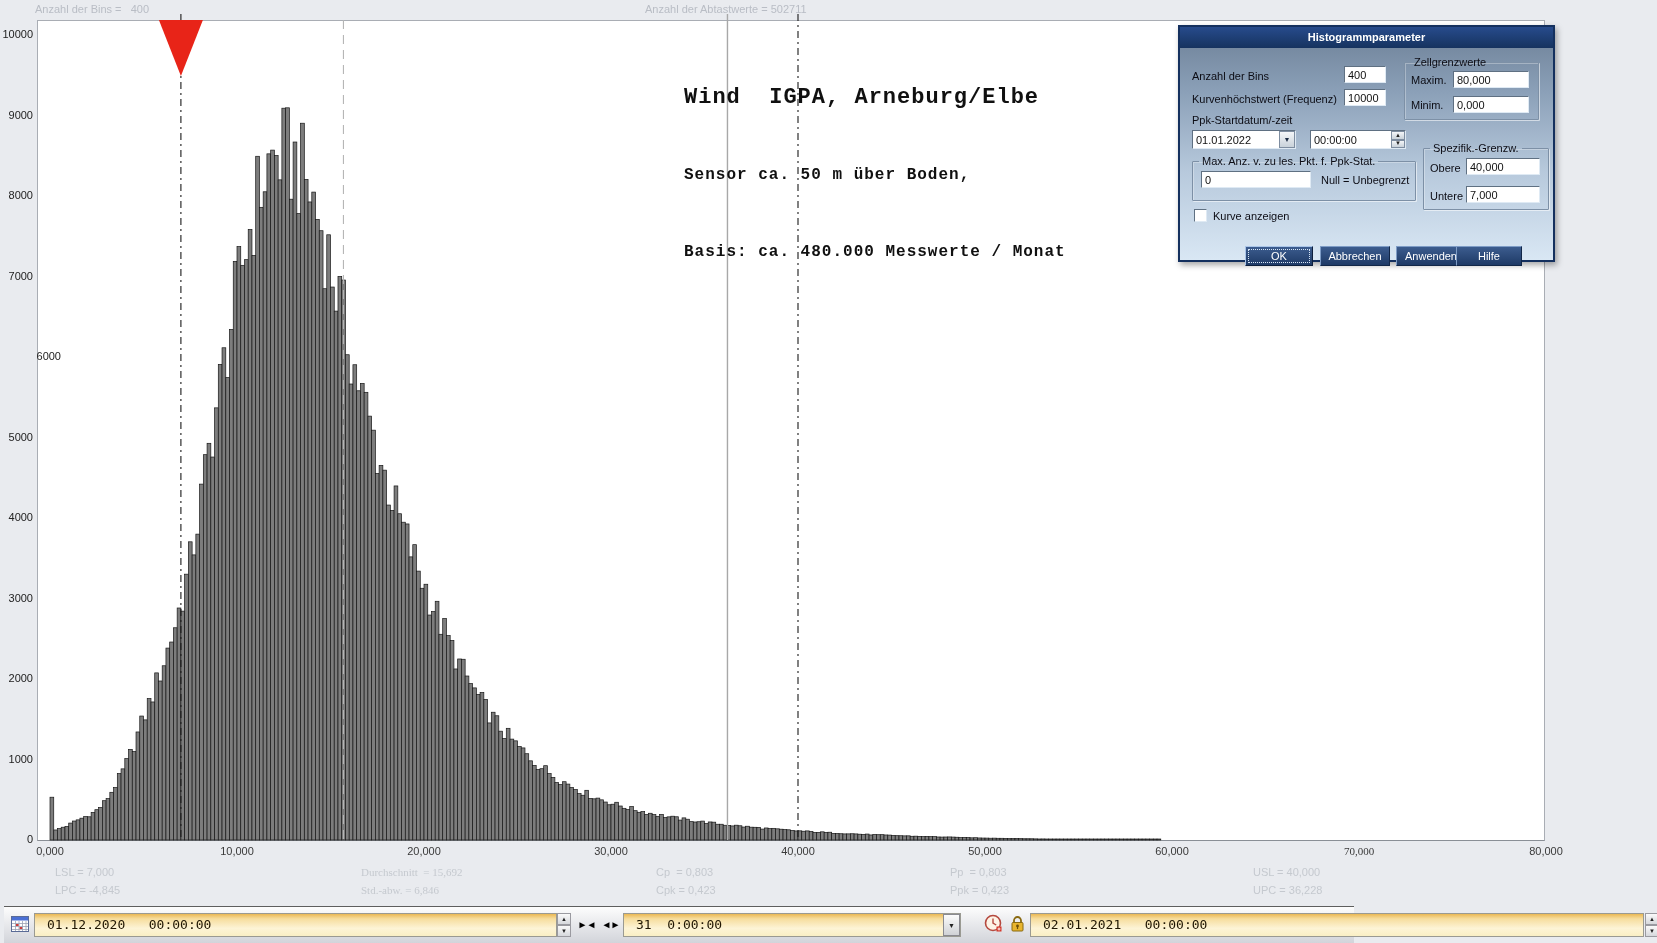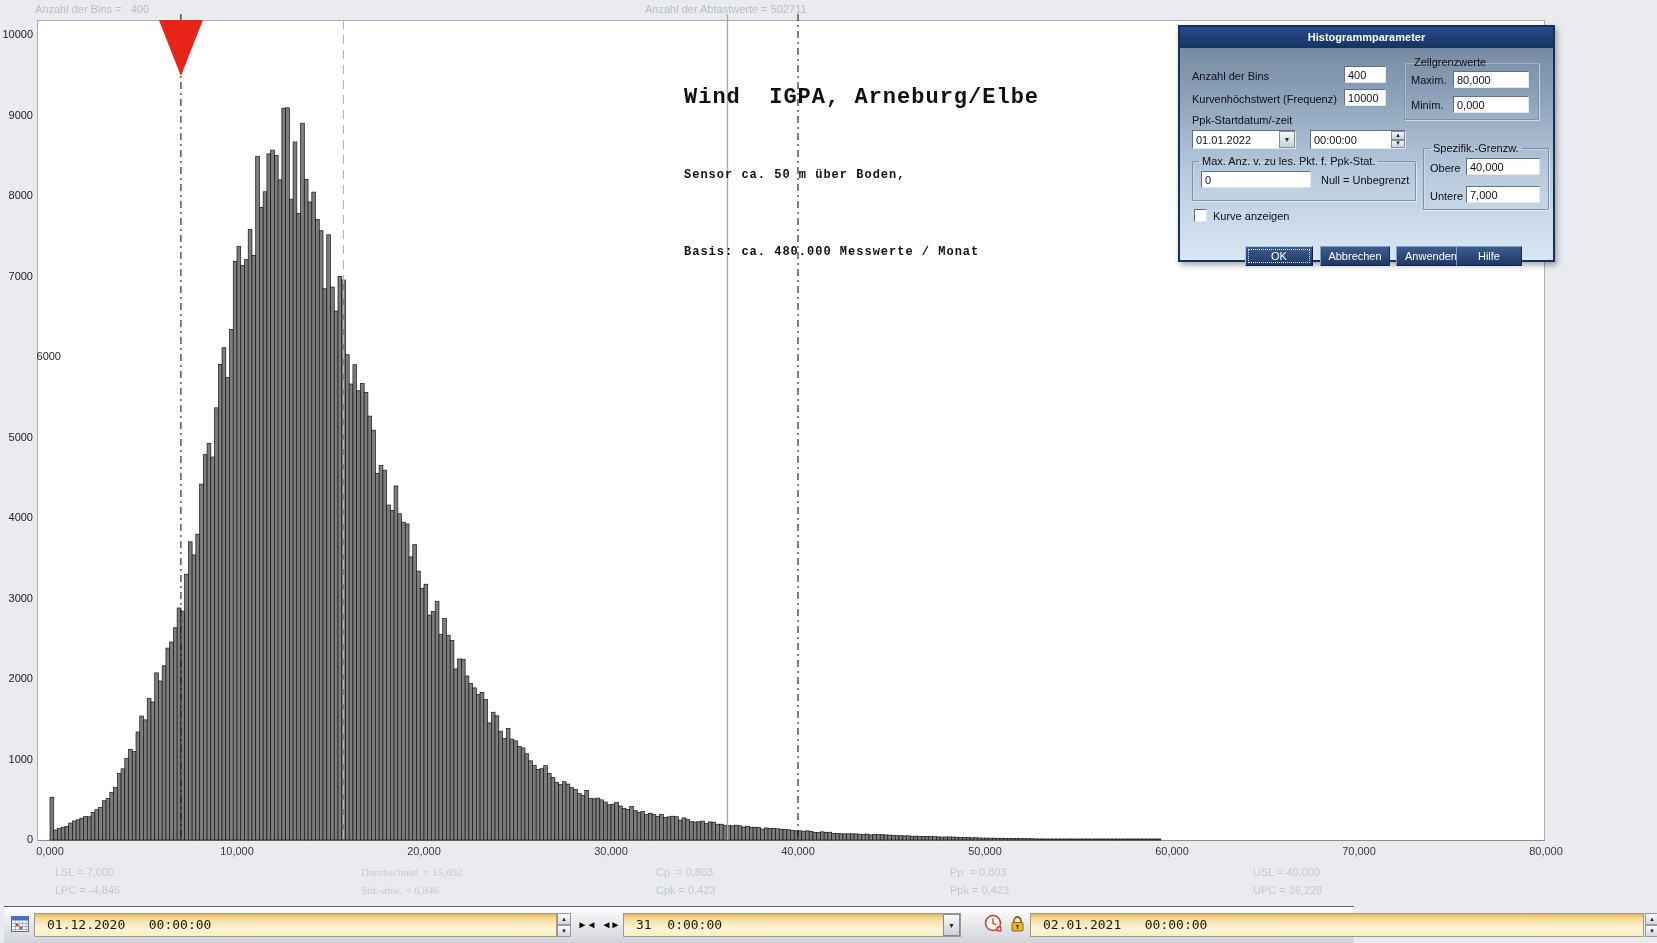--- a/index.html
+++ b/index.html
@@ -24,21 +24,21 @@
   .ytick{position:absolute;left:0;width:33px;text-align:right;font-size:11px;color:#222;z-index:3;}
   .xtick{position:absolute;width:64px;text-align:center;font-size:11px;color:#3a3a3a;top:845px;z-index:3;}
 
   
   .chart-title{
     position:absolute;left:684px;top:33px;z-index:3;
     font-family:"Liberation Mono", monospace;font-weight:bold;color:#101010;
     white-space:pre;line-height:26px;
   }
   .chart-title .t1{font-size:22px;letter-spacing:1px;}
-  .chart-title .t2{font-size:12px;letter-spacing:1px;line-height:25px;}
+  .chart-title .t2{font-size:16px;letter-spacing:1px;line-height:25px;}
 
   
   .stat{position:absolute;font-size:11px;color:#c5c9cf;white-space:pre;z-index:3;}
   .stat.r1{top:866px;} .stat.r2{top:884px;}
   .sc0{left:55px;} .sc1{left:361px;font-family:Liberation Serif, serif;} .sc2{left:656px;} .sc3{left:950px;} .sc4{left:1253px;}
 
   
   .dialog{
     position:absolute;left:1178px;top:25px;width:377px;height:237px;z-index:10;
     border:2px solid #14305e;box-sizing:border-box;
@@ -445,21 +445,21 @@
     <div class="ytick" style="top: 189px;">8000</div>
     <div class="ytick" style="top: 108.5px;">9000</div>
     <div class="ytick" style="top: 28px;">10000</div>
     <div class="xtick" style="left: 18px;">0,000</div>
     <div class="xtick" style="left: 205px;">10,000</div>
     <div class="xtick" style="left: 392px;">20,000</div>
     <div class="xtick" style="left: 579px;">30,000</div>
     <div class="xtick" style="left: 766px;">40,000</div>
     <div class="xtick" style="left: 953px;">50,000</div>
     <div class="xtick" style="left: 1140px;">60,000</div>
-    <div class="xtick" style="left: 1327px;">70,000</div>
+    <div class="xtick" style="left: 1327px; font-family: Liberation Serif, serif;">70,000</div>
     <div class="xtick" style="left: 1514px;">80,000</div>
   </div>
 
 <div class="chart-title">
   <div class="t1">Wind  IGPA, Arneburg/Elbe</div>
   <div class="t2">Sensor ca. 50 m über Boden,</div>
   <div class="t2">Basis: ca. 480.000 Messwerte / Monat</div>
 </div>
 
 <div class="stat r1 sc0">LSL = 7,000</div>

